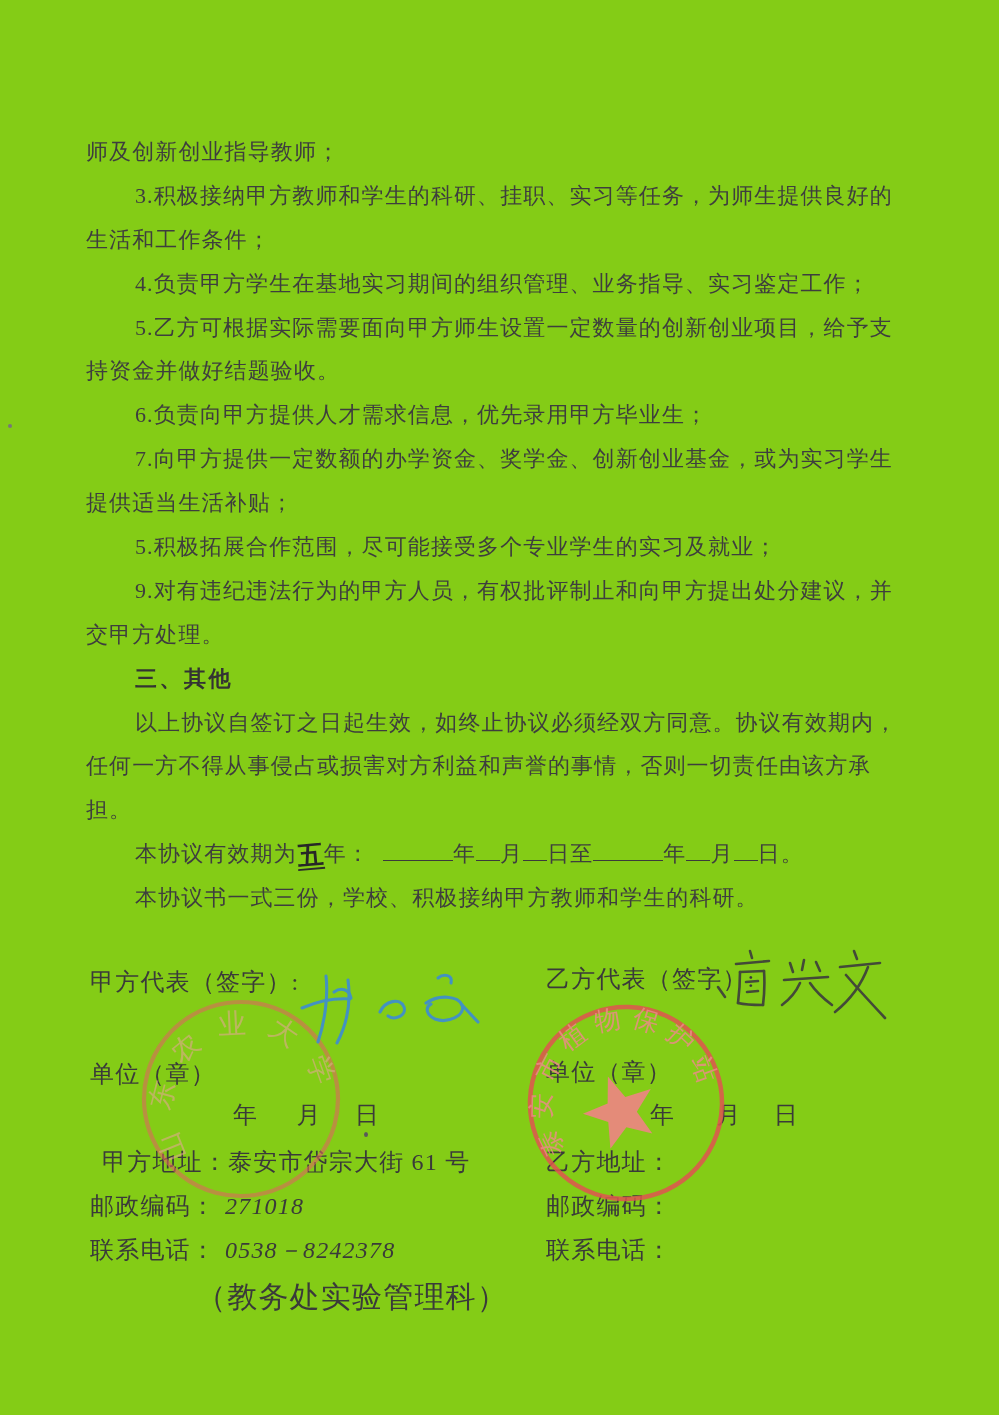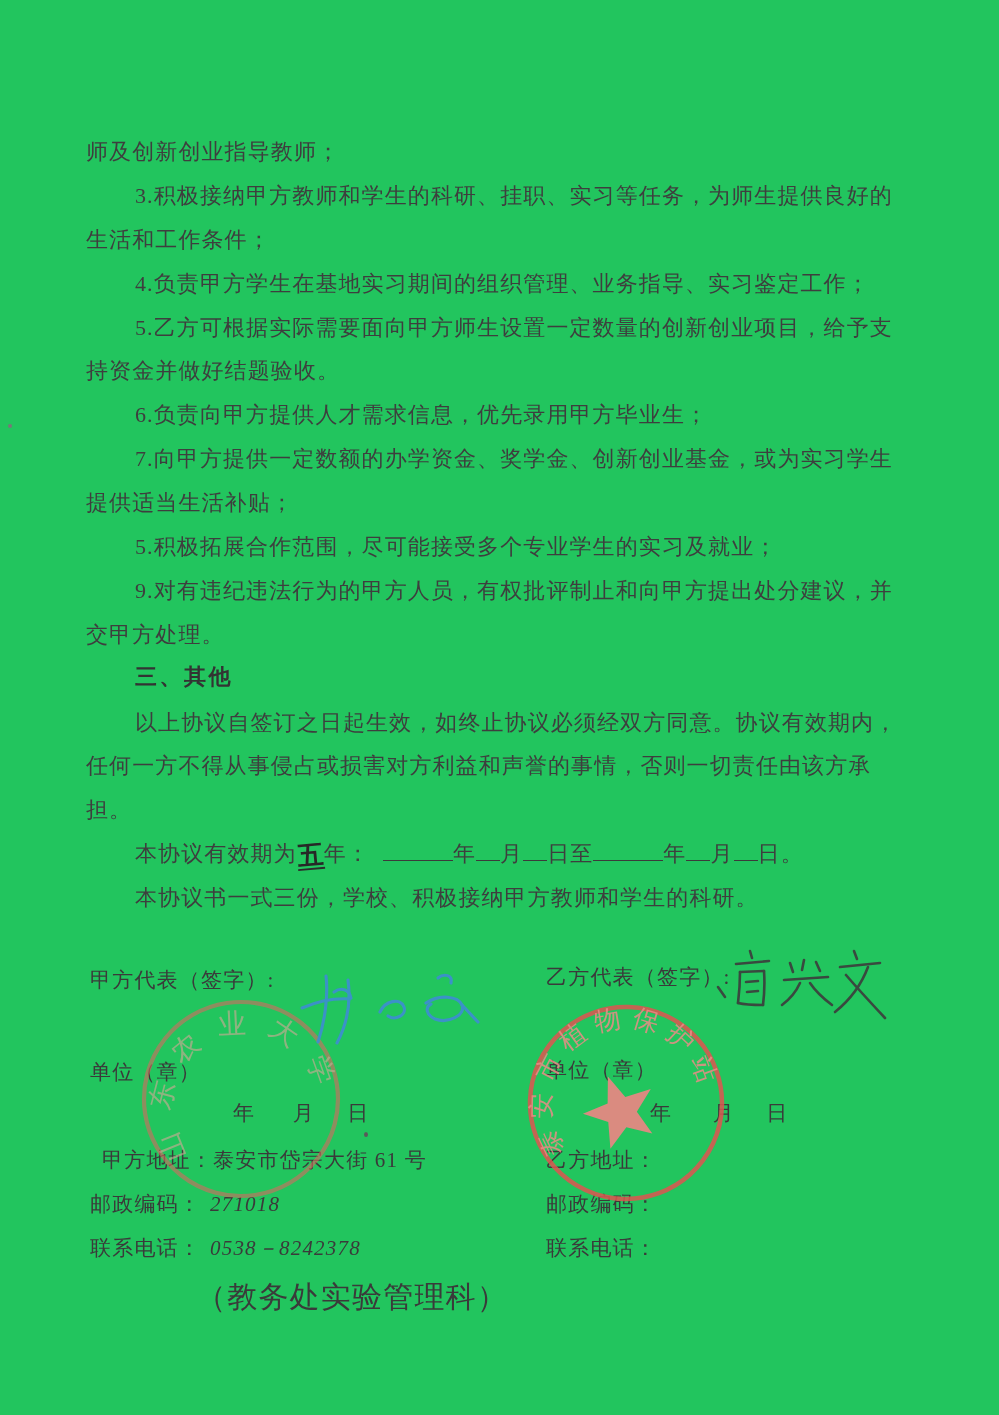--- a/index.html
+++ b/index.html
@@ -1,47 +1,47 @@
 <!DOCTYPE html>
 <html><head>
 <meta charset="utf-8">
 <style>
   html,body{margin:0;padding:0;background:#e8e8e6;}
   .page{
     position:relative;width:999px;height:1415px;margin:0 auto;
-    background:#22c55e;overflow:hidden;
+    background:#84cc16;overflow:hidden;
     font-family:"Liberation Serif","DejaVu Serif",serif;color:#3d3d3d;
   }
   
   #body-text{position:absolute;left:86px;top:130px;width:830px;}
   .line{
     font-size:22px;height:43.9px;line-height:43.9px;
     letter-spacing:1.1px;white-space:nowrap;color:#3e3e3e;
   }
   .line.indent{padding-left:49px;}
   .line.heading{
-    font-family:Liberation Mono, monospace;
+    font-family:Liberation Sans, sans-serif;
     font-weight:bold;color:#333;letter-spacing:2.5px;
   }
   .gap{display:inline-block;width:13px;}
   .blank{
     display:inline-block;height:15px;
     border-bottom:1.6px solid #3b3b3b;vertical-align:baseline;
   }
   .blank.long{width:70px;}
   .blank.short{width:24px;}
   .hw-five{
     display:inline-block;width:27px;text-align:center;
     border-bottom:2px solid #2c2c2c;
     font-family:"Liberation Sans","DejaVu Sans",sans-serif;
     font-size:26px;line-height:26px;font-weight:bold;color:#272727;
     transform:rotate(-5deg);vertical-align:-3px;letter-spacing:0;
   }
   
-  .sig{position:absolute;font-size:21px;letter-spacing:1.2px;white-space:nowrap;color:#3a3a3a;}
+  .sig{position:absolute;font-size:24px;letter-spacing:1.2px;white-space:nowrap;color:#3a3a3a;}
   .sig .val{margin-left:9px;font-style:italic;}
   .date-row span{display:inline-block;}
   
   .speck{position:absolute;border-radius:50%;}
   svg{position:absolute;overflow:visible;}
 </style>
 </head>
 <body>
 
 <div class="page">

